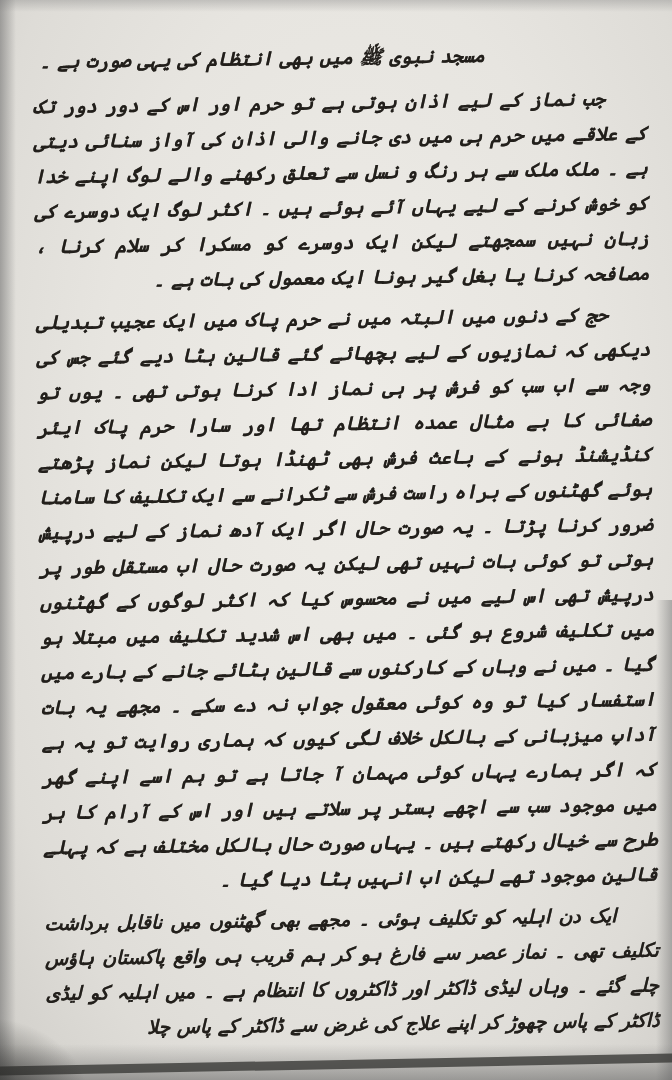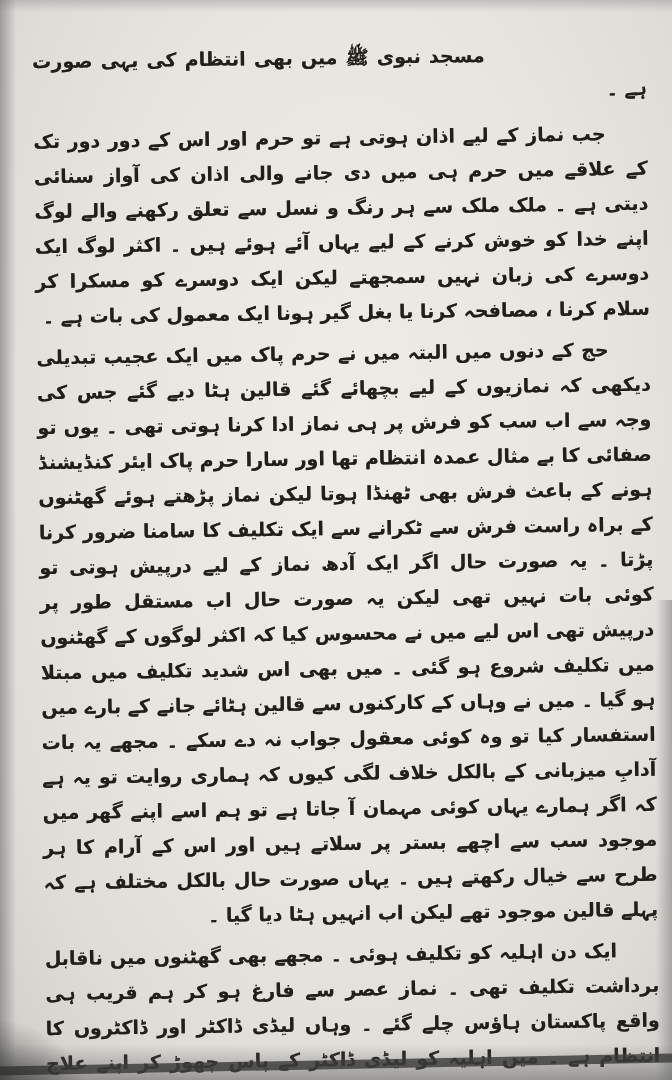--- a/index.html
+++ b/index.html
@@ -8,20 +8,21 @@
       background: #c7c7c7;
       font-family: "DejaVu Sans", sans-serif;
     }
     .scan {
       position: relative;
       width: 672px;
       height: 1080px;
       overflow: hidden;
       background:
         radial-gradient(ellipse at 52% 40%, #eeece7 0%, #e7e5e0 50%, #dedcd7 78%, #d0cec9 100%);
+      font-style: italic;
     }
     
     .edge-left {
       position: absolute; top: 0; left: 0; width: 16px; height: 100%;
       background: linear-gradient(to right, rgba(105,105,105,.55), rgba(105,105,105,0));
     }
     .edge-top {
       position: absolute; top: 0; left: 0; width: 100%; height: 12px;
       background: linear-gradient(to bottom, rgba(125,125,125,.35), rgba(125,125,125,0));
     }

